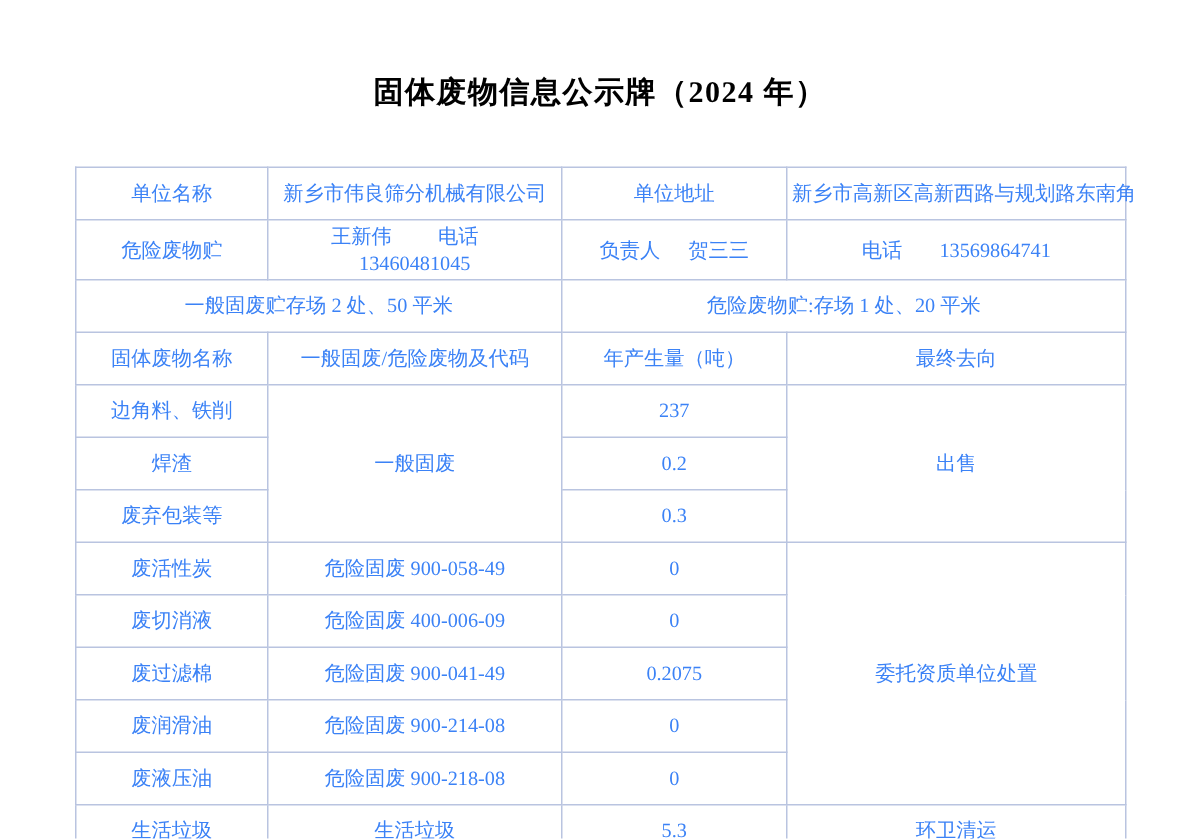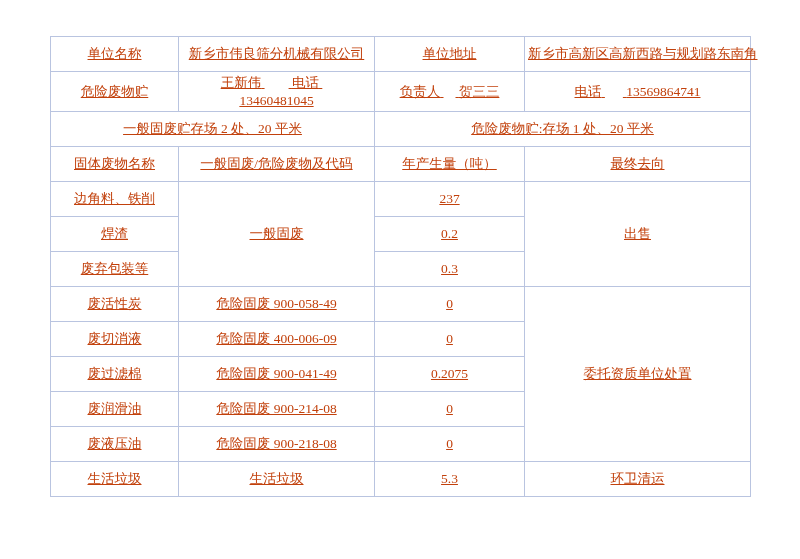--- a/index.html
+++ b/index.html
@@ -38,40 +38,40 @@
     width: 700px;
     table-layout: fixed;
   }
   table.waste-table td {
     border: 1px solid #b9c4e0;
     height: 30px;
     font-size: 13.5px;
     text-align: center;
     vertical-align: middle;
     padding: 2px 3px;
-    color: #c2410c;
+    color: #3b82f6;
     line-height: 1.3;
-    text-decoration: underline;
   }
   td.blue {
     color: #3b5bd6;
   }
   .nowrap {
     white-space: nowrap;
   }
   .c-name { width: 128px; }
   .c-code { width: 196px; }
   .c-amount { width: 150px; }
   .c-dest { width: 226px; }
 </style>
 </head>
 <body>
 
 <div class="page">
 
+  <div class="doc-title">固体废物信息公示牌（2024 年）</div>
 
   <div class="table-wrap">
     <table class="waste-table">
       <colgroup>
         <col class="c-name">
         <col class="c-code">
         <col class="c-amount">
         <col class="c-dest">
       </colgroup>
       <tbody>
@@ -95,21 +95,21 @@
             <span style="display:inline-block;width:12px"></span>
             <span class="blue">贺三三</span>
           </td>
           <td>
             <span>电话</span>
             <span style="display:inline-block;width:18px"></span>
             <span class="blue">13569864741</span>
           </td>
         </tr>
         <tr>
-          <td colspan="2">一般固废贮存场 2 处、20 平米</td>
+          <td colspan="2">一般固废贮存场 2 处、50 平米</td>
           <td colspan="2">危险废物贮:存场 1 处、20 平米</td>
         </tr>
         <tr>
           <td>固体废物名称</td>
           <td class="blue">一般固废/危险废物及代码</td>
           <td>年产生量（吨）</td>
           <td>最终去向</td>
         </tr>
 
         <tr>

